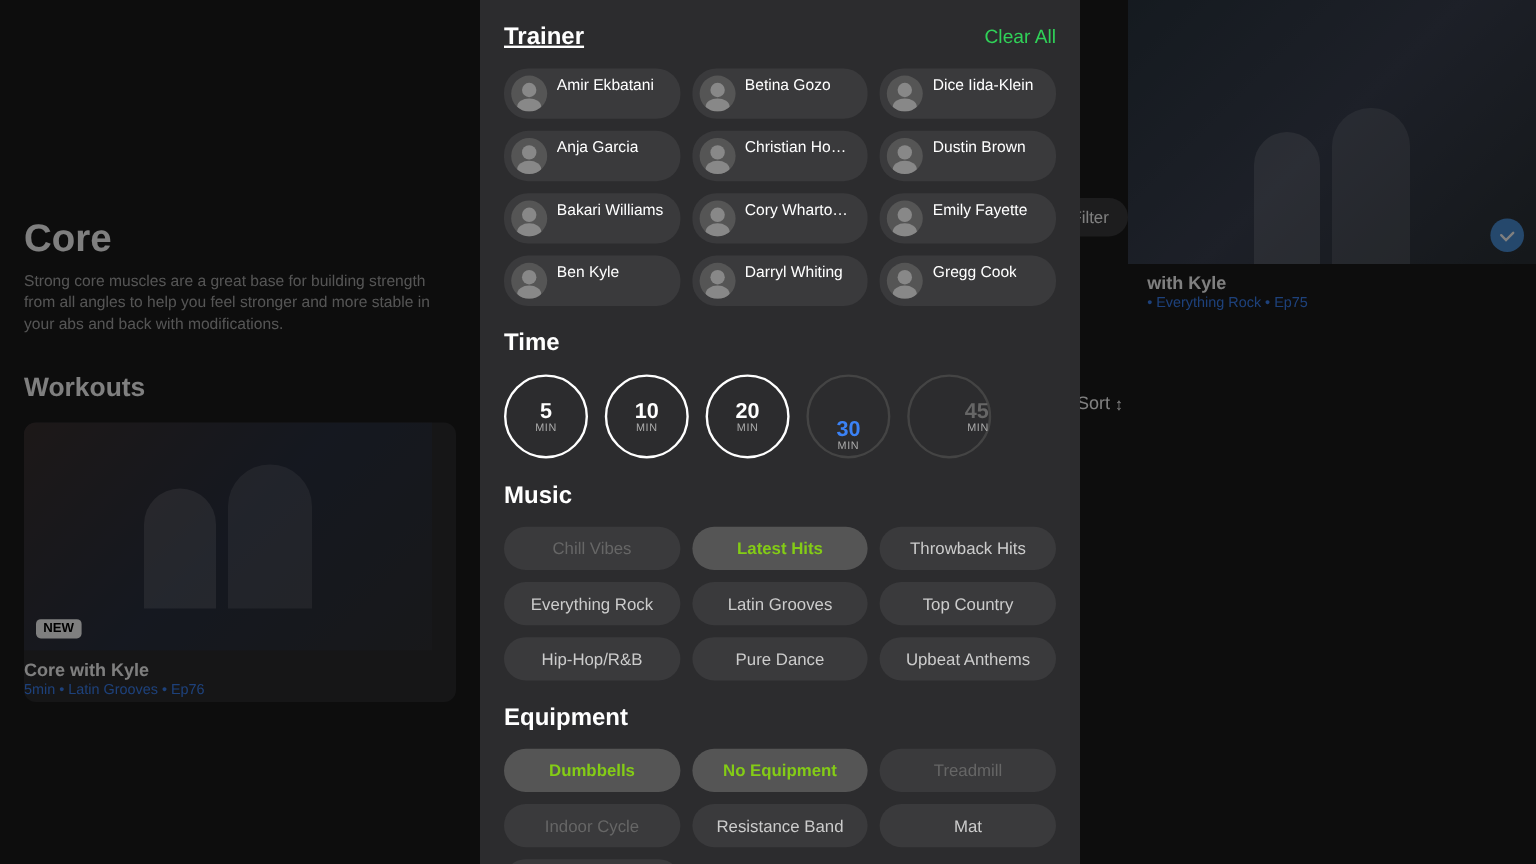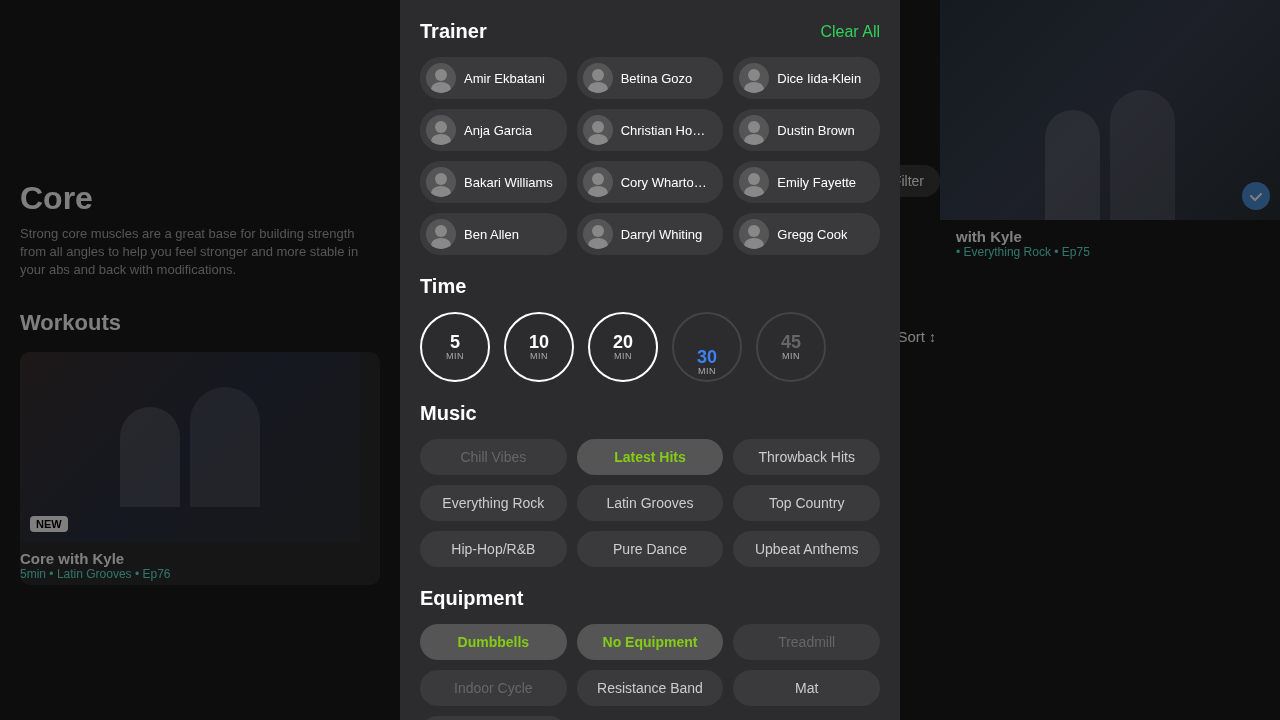--- a/index.html
+++ b/index.html
@@ -99,21 +99,21 @@
     }
 
     .workout-card-name {
       font-size: 15px;
       font-weight: 600;
       color: #fff;
     }
 
     .workout-card-meta {
       font-size: 12px;
-      color: #5eead4;
+      color: #3b82f6;
     }
 
     
     .right-content {
       position: absolute;
       top: 0;
       right: 0;
       width: 340px;
       height: 720px;
       z-index: 1;
@@ -178,21 +178,21 @@
 
     .trainer-row {
       display: flex;
       gap: 10px;
       margin-bottom: 10px;
       flex-wrap: nowrap;
     }
 
     .trainer-chip {
       display: flex;
-      align-items: center;
+      align-items: flex-start;
       gap: 8px;
       background: #3a3a3c;
       border-radius: 20px;
       padding: 6px 12px 6px 6px;
       flex: 1;
       min-width: 0;
     }
 
     .trainer-avatar {
       width: 30px;
@@ -387,21 +387,21 @@
     <path d="M4 5h6M5 7h4M6 9h2" stroke="white" stroke-width="1.2" stroke-linecap="round"></path>
   </svg>
   <span>Filter</span>
 </button>
 
 <div class="overlay"></div>
 
 <div class="modal">
 
   <div class="header-row">
-    <span class="modal-section-title" style="margin-top:0;margin-bottom:0;">Trainer</span>
+    <span class="modal-section-title" style="margin-top:0;margin-bottom:0;text-decoration:underline;">Trainer</span>
     <button class="clear-all-btn">Clear All</button>
   </div>
 
   <div class="trainer-row">
     <div class="trainer-chip">
       <div class="trainer-avatar">
         <svg width="30" height="30" viewBox="0 0 30 30">
             <circle cx="15" cy="12" r="6" fill="#888"></circle>
             <ellipse cx="15" cy="26" rx="10" ry="7" fill="#888"></ellipse>
           </svg>
@@ -489,21 +489,21 @@
   </div>
 
   <div class="trainer-row">
     <div class="trainer-chip">
       <div class="trainer-avatar">
         <svg width="30" height="30" viewBox="0 0 30 30">
             <circle cx="15" cy="12" r="6" fill="#888"></circle>
             <ellipse cx="15" cy="26" rx="10" ry="7" fill="#888"></ellipse>
           </svg>
       </div>
-      <span class="trainer-name">Ben Allen</span>
+      <span class="trainer-name">Ben Kyle</span>
     </div>
     <div class="trainer-chip">
       <div class="trainer-avatar">
         <svg width="30" height="30" viewBox="0 0 30 30">
             <circle cx="15" cy="12" r="6" fill="#888"></circle>
             <ellipse cx="15" cy="26" rx="10" ry="7" fill="#888"></ellipse>
           </svg>
       </div>
       <span class="trainer-name">Darryl Whiting</span>
     </div>
@@ -530,21 +530,21 @@
       <span class="time-label">MIN</span>
     </div>
     <div class="time-circle selected">
       <span class="time-num">20</span>
       <span class="time-label">MIN</span>
     </div>
     <div class="time-circle" style="border-color:#444;">
       <span class="time-num" style="color:#3b82f6;margin-top:29px;">30</span>
       <span class="time-label">MIN</span>
     </div>
-    <div class="time-circle" style="border-color:#444;">
+    <div class="time-circle" style="border-color:#444;align-items:flex-end;">
       <span class="time-num" style="color:#666;">45</span>
       <span class="time-label">MIN</span>
     </div>
   </div>
 
   <div class="modal-section-title">Music</div>
 
   <div class="chip-grid">
     <div class="chip muted">Chill Vibes</div>
     <div class="chip selected">Latest Hits</div>

